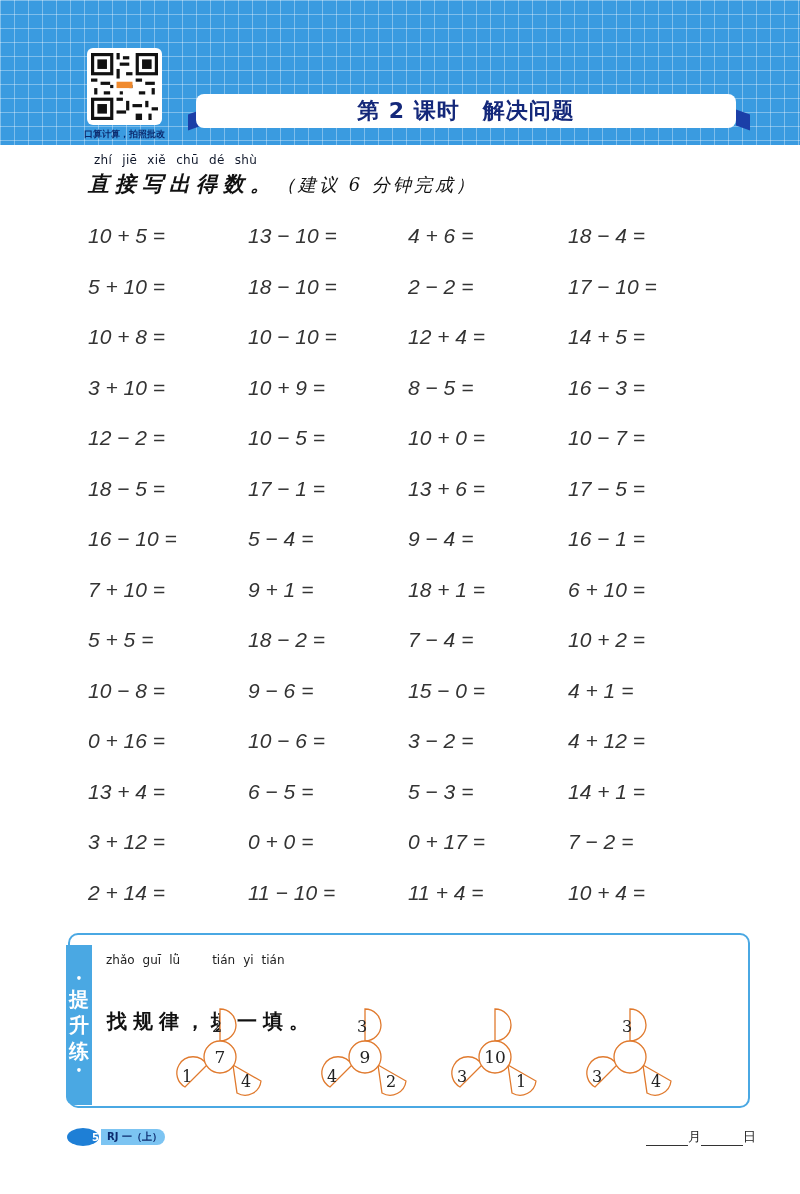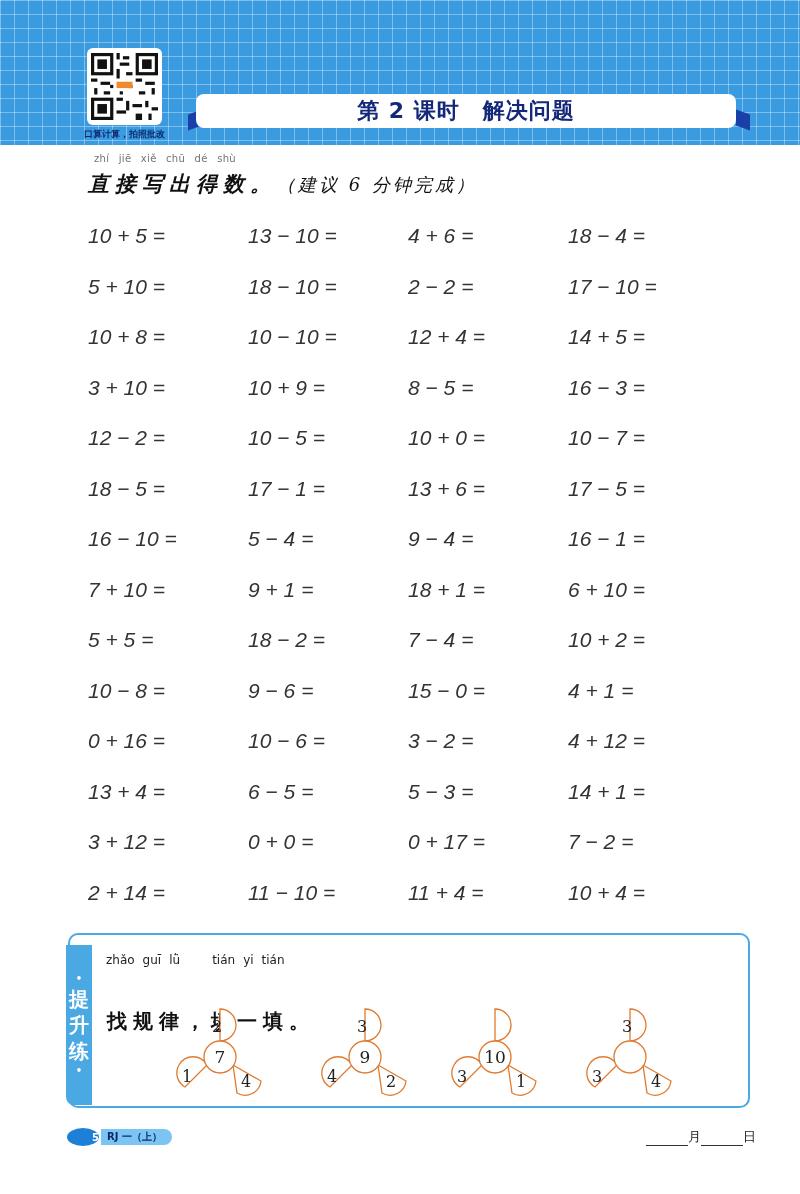--- a/index.html
+++ b/index.html
@@ -33,21 +33,21 @@
     background: #fff; border-radius: 8px;
     display: flex; align-items: center; justify-content: center;
   }
   .title-text {
     font-family: "DejaVu Sans", sans-serif; font-weight: bold;
     font-size: 22px; color: #14287a; letter-spacing: 1px;
   }
 
   .section1-pinyin {
     position: absolute; left: 94px; top: 153px;
-    font-size: 10px; color: #737373; word-spacing: 6px; letter-spacing: 0.3px;
+    font-size: 12px; color: #0f172a; word-spacing: 6px; letter-spacing: 0.3px;
   }
   .section1-heading {
     position: absolute; left: 88px; top: 170px;
     font-size: 21px; font-weight: bold; color: #111; letter-spacing: 6px; font-style: italic;
   }
   .section1-note {
     font-family: "DejaVu Serif", serif; font-weight: normal; font-size: 18px; letter-spacing: 3px;
   }
 
   .grid {
@@ -90,21 +90,21 @@
   .footer-badge {
     position: absolute; left: 67px; top: 1128px; height: 18px;
     display: flex; align-items: center;
   }
   .page-num {
     width: 18px; height: 18px; border-radius: 50%; background: #1e7fd6; color: #fff;
     font-size: 10px; font-weight: bold; display: flex; align-items: center; justify-content: center; padding-left: 32px;
   }
   .edition {
     margin-left: 2px; background: #7cc4f2; color: #0b2a6e; font-size: 10px; font-weight: bold;
-    padding: 1px 10px 1px 6px; border-radius: 0 8px 8px 0; height: 16px; line-height: 14px;
+    padding: 1px 3px 1px 6px; border-radius: 0 8px 8px 0; height: 16px; line-height: 14px;
   }
   .date-line {
     position: absolute; left: 646px; top: 1128px; font-size: 13px; color: #222;
     display: flex; align-items: flex-end;
   }
   .date-blank { display: inline-block; width: 42px; border-bottom: 1px solid #333; height: 14px; }
 </style>
 </head>
 <body>
 

